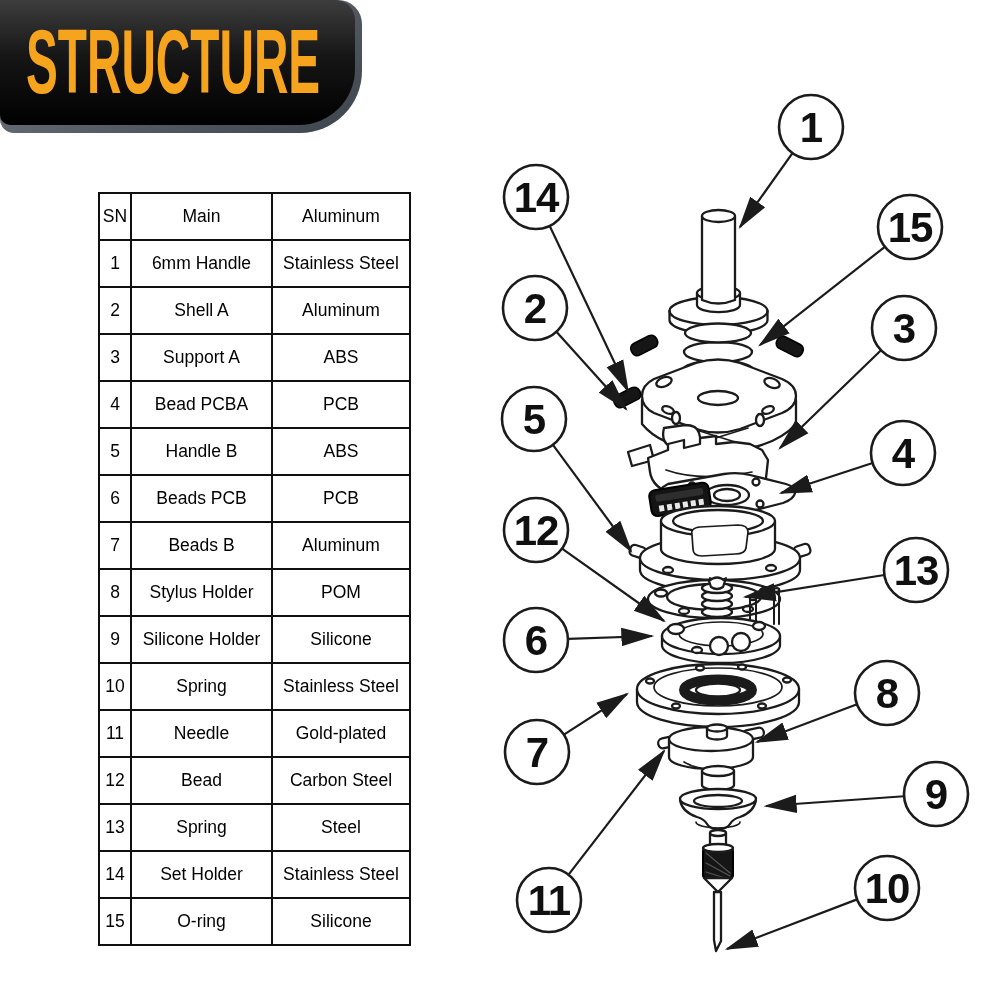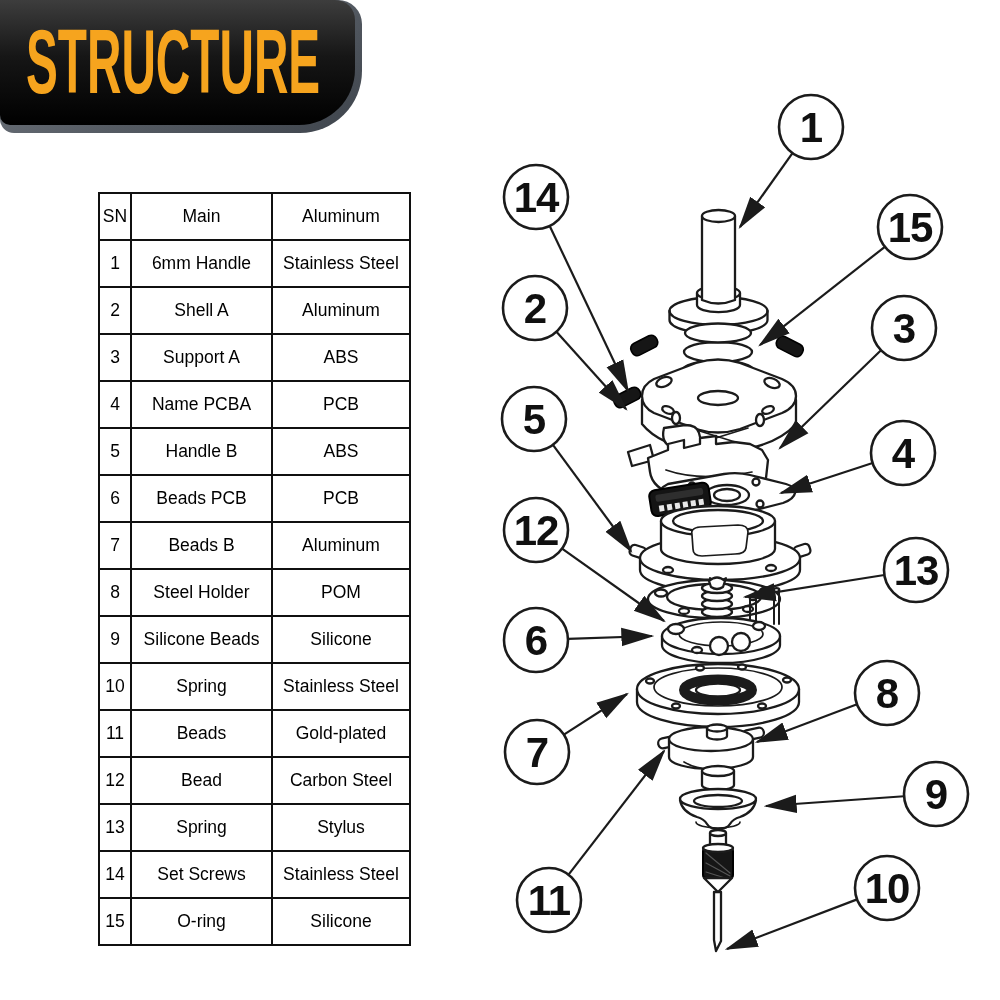--- a/index.html
+++ b/index.html
@@ -65,71 +65,71 @@
           <td>Shell A</td>
           <td>Aluminum</td>
         </tr>
         <tr>
           <td>3</td>
           <td>Support A</td>
           <td>ABS</td>
         </tr>
         <tr>
           <td>4</td>
-          <td>Name PCBA</td>
+          <td>Bead PCBA</td>
           <td>PCB</td>
         </tr>
         <tr>
           <td>5</td>
           <td>Handle B</td>
           <td>ABS</td>
         </tr>
         <tr>
           <td>6</td>
           <td>Beads PCB</td>
           <td>PCB</td>
         </tr>
         <tr>
           <td>7</td>
           <td>Beads B</td>
           <td>Aluminum</td>
         </tr>
         <tr>
           <td>8</td>
-          <td>Steel Holder</td>
+          <td>Stylus Holder</td>
           <td>POM</td>
         </tr>
         <tr>
           <td>9</td>
-          <td>Silicone Beads</td>
+          <td>Silicone Holder</td>
           <td>Silicone</td>
         </tr>
         <tr>
           <td>10</td>
           <td>Spring</td>
           <td>Stainless Steel</td>
         </tr>
         <tr>
           <td>11</td>
-          <td>Beads</td>
+          <td>Needle</td>
           <td>Gold-plated</td>
         </tr>
         <tr>
           <td>12</td>
           <td>Bead</td>
           <td>Carbon Steel</td>
         </tr>
         <tr>
           <td>13</td>
           <td>Spring</td>
-          <td>Stylus</td>
+          <td>Steel</td>
         </tr>
         <tr>
           <td>14</td>
-          <td>Set Screws</td>
+          <td>Set Holder</td>
           <td>Stainless Steel</td>
         </tr>
         <tr>
           <td>15</td>
           <td>O-ring</td>
           <td>Silicone</td>
         </tr>
       </tbody>
   </table>
 

